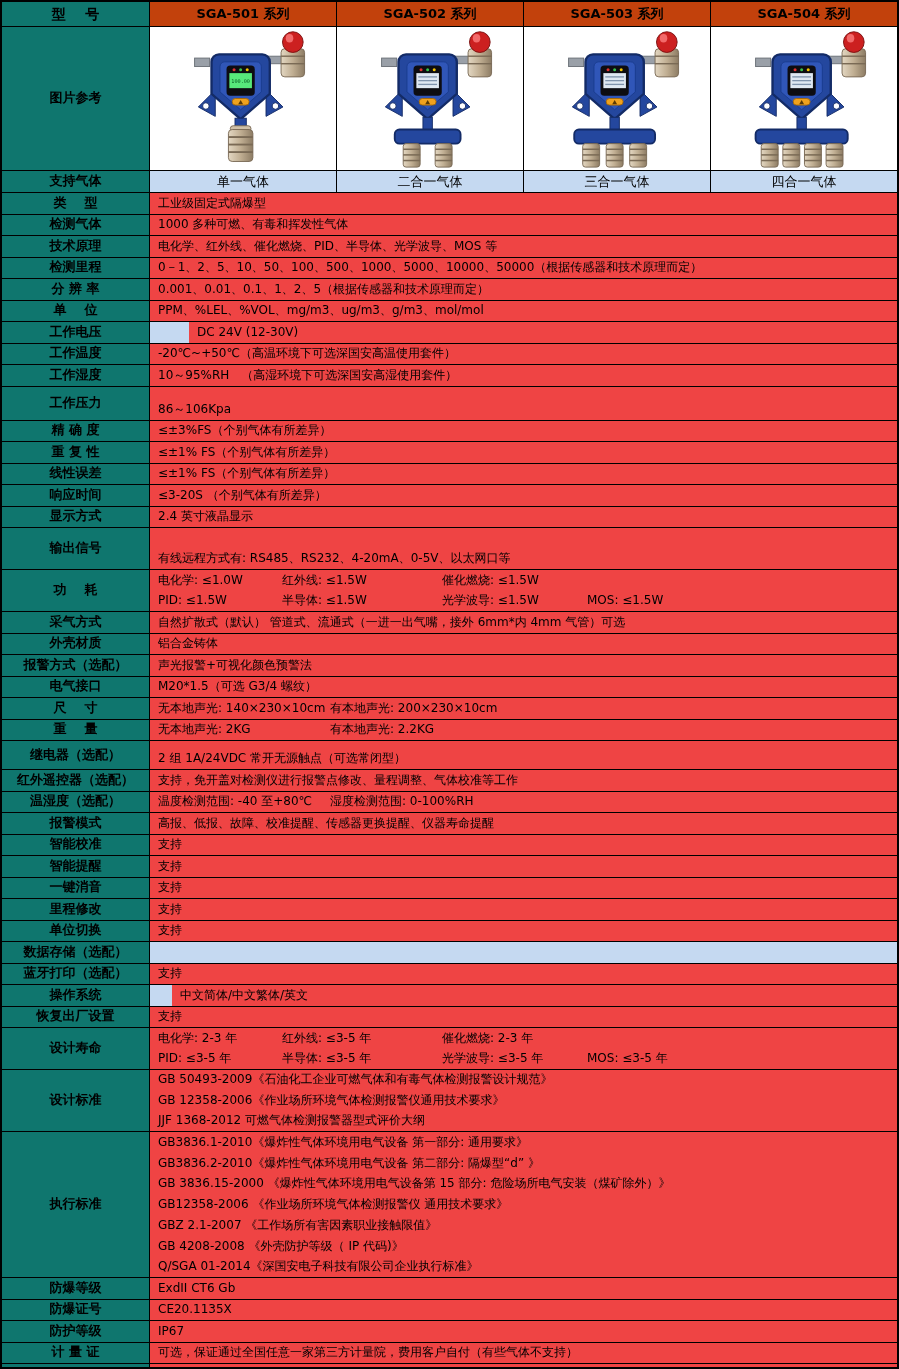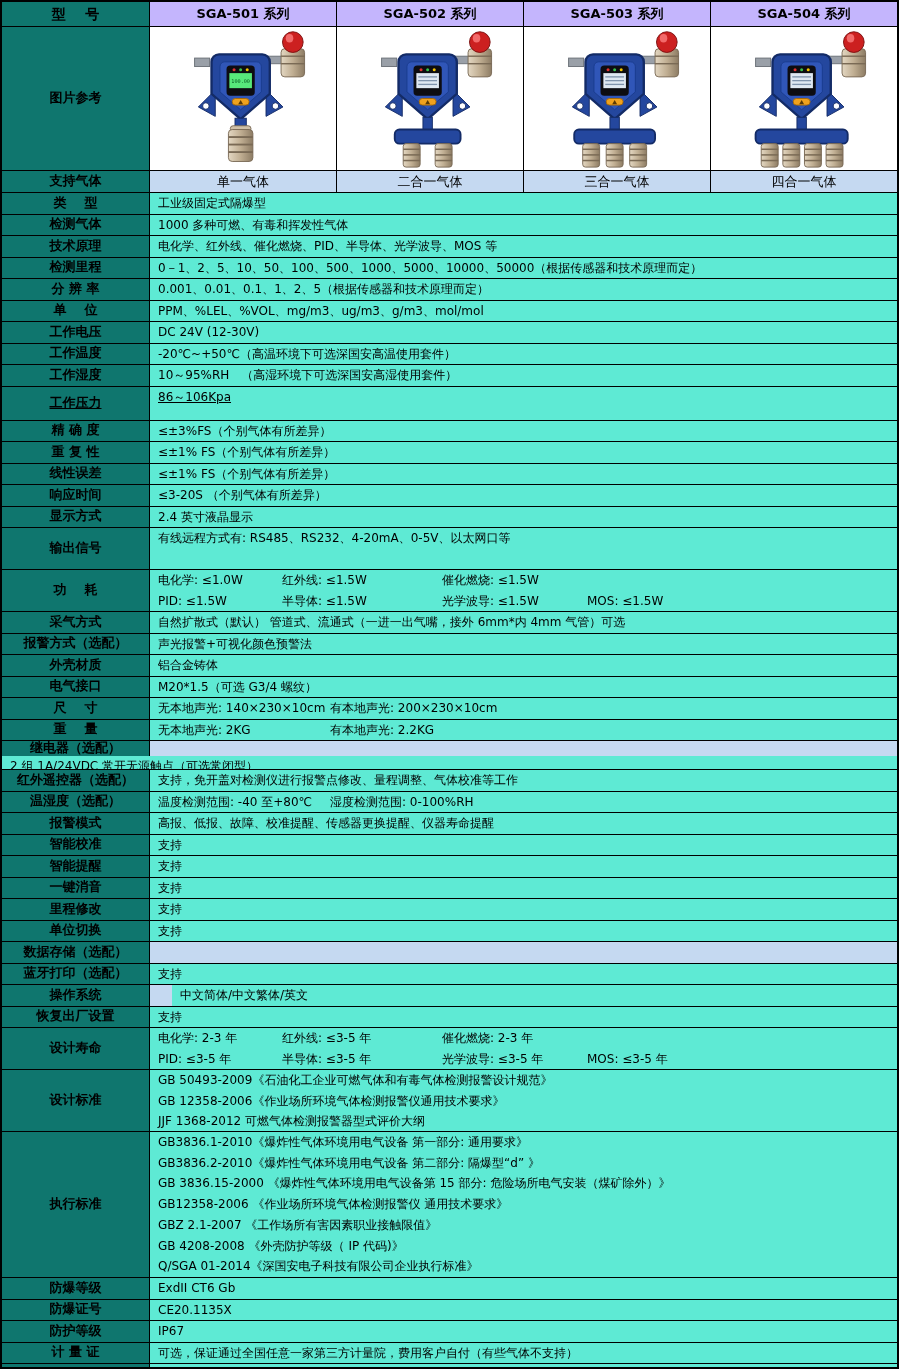--- a/index.html
+++ b/index.html
@@ -12,30 +12,30 @@
   .cell{box-sizing:border-box;}
   .lbl{
     width:148px;flex:none;background:#0f766e;border-right:1px solid #000;
     display:flex;align-items:center;justify-content:center;text-align:center;
     font-weight:bold;font-size:13px;line-height:1.15;padding:0 4px;white-space:pre-wrap;
   }
   .header-row{height:25px;}
   .header-row .lbl{font-size:14px;}
   .model{
     flex:1;border-right:1px solid #000;display:flex;align-items:center;justify-content:center;
-    font-weight:bold;font-size:13px;background:#c4b5fd;
+    font-weight:bold;font-size:13px;background:#c2410c;
   }
   .row .cell:last-child{border-right:none;}
   .image-row{height:144px;}
   .imgcell{flex:1;border-right:1px solid #000;background:#ffffff;display:flex;align-items:center;justify-content:center;}
   .gas-row{height:22px;}
   .gas{flex:1;border-right:1px solid #000;display:flex;align-items:center;justify-content:center;font-size:13px;background:#C5D9F1;}
   .spec-row{display:flex;border-bottom:1px solid #000;box-sizing:border-box;}
   .val{
-    flex:1;background:#5eead4;display:flex;flex-direction:column;justify-content:flex-start;
+    flex:1;background:#ef4444;display:flex;flex-direction:column;justify-content:flex-end;
     padding:0 0 0 8px;font-size:12px;line-height:20.7px;overflow:hidden;
   }
   .line{white-space:nowrap;}
   .line.tabbed{display:flex;}
   .tabbed .seg{display:inline-block;}
   .tabbed .seg:nth-child(1){min-width:124px;}
   .tabbed .seg:nth-child(2){min-width:160px;}
   .tabbed .seg:nth-child(3){min-width:145px;}
   .tabbed.two .seg:nth-child(1){min-width:172px;}
 </style>
@@ -276,39 +276,39 @@
         <div class="cell val">
           <div class="line">0.001、0.01、0.1、1、2、5（根据传感器和技术原理而定）</div>
         </div>
       </div>
       <div class="spec-row" style="height: 21.5px;">
         <div class="cell lbl">单    位</div>
         <div class="cell val">
           <div class="line">PPM、%LEL、%VOL、mg/m3、ug/m3、g/m3、mol/mol</div>
         </div>
       </div>
-      <div class="spec-row" style="height: 21.5px;">
+      <div class="spec-row" style="height: 21.5px; gap: 39px;">
         <div class="cell lbl">工作电压</div>
         <div class="cell val">
           <div class="line">DC 24V (12-30V)</div>
         </div>
       </div>
       <div class="spec-row" style="height: 21.5px;">
         <div class="cell lbl">工作温度</div>
         <div class="cell val">
           <div class="line">-20℃~+50℃（高温环境下可选深国安高温使用套件）</div>
         </div>
       </div>
       <div class="spec-row" style="height: 21.5px;">
         <div class="cell lbl">工作湿度</div>
         <div class="cell val">
           <div class="line">10～95%RH　（高湿环境下可选深国安高湿使用套件）</div>
         </div>
       </div>
-      <div class="spec-row" style="height: 34px; text-decoration: underline;">
+      <div class="spec-row" style="height: 34px;">
         <div class="cell lbl">工作压力</div>
         <div class="cell val">
           <div class="line">86～106Kpa</div>
         </div>
       </div>
       <div class="spec-row" style="height: 21.5px;">
         <div class="cell lbl">精 确 度</div>
         <div class="cell val">
           <div class="line">≤±3%FS（个别气体有所差异）</div>
         </div>
@@ -359,29 +359,29 @@
           </div>
         </div>
       </div>
       <div class="spec-row" style="height: 21.5px;">
         <div class="cell lbl">采气方式</div>
         <div class="cell val">
           <div class="line">自然扩散式（默认） 管道式、流通式（一进一出气嘴，接外 6mm*内 4mm 气管）可选</div>
         </div>
       </div>
       <div class="spec-row" style="height: 21.5px;">
+        <div class="cell lbl">外壳材质</div>
+        <div class="cell val">
+          <div class="line">铝合金铸体</div>
+        </div>
+      </div>
+      <div class="spec-row" style="height: 21.5px;">
         <div class="cell lbl">报警方式（选配）</div>
         <div class="cell val">
           <div class="line">声光报警+可视化颜色预警法</div>
-        </div>
-      </div>
-      <div class="spec-row" style="height: 21.5px;">
-        <div class="cell lbl">外壳材质</div>
-        <div class="cell val">
-          <div class="line">铝合金铸体</div>
         </div>
       </div>
       <div class="spec-row" style="height: 21.5px;">
         <div class="cell lbl">电气接口</div>
         <div class="cell val">
           <div class="line">M20*1.5（可选 G3/4 螺纹）</div>
         </div>
       </div>
       <div class="spec-row" style="height: 21.5px;">
         <div class="cell lbl">尺    寸</div>
@@ -394,21 +394,21 @@
       </div>
       <div class="spec-row" style="height: 21.5px;">
         <div class="cell lbl">重    量</div>
         <div class="cell val">
           <div class="line tabbed two">
             <span class="seg">无本地声光: 2KG</span>
             <span class="seg">有本地声光: 2.2KG</span>
           </div>
         </div>
       </div>
-      <div class="spec-row" style="height: 29px; flex-direction: column;">
+      <div class="spec-row" style="height: 29px;">
         <div class="cell lbl">继电器（选配）</div>
         <div class="cell val">
           <div class="line">2 组 1A/24VDC 常开无源触点（可选常闭型）</div>
         </div>
       </div>
       <div class="spec-row" style="height: 21.5px;">
         <div class="cell lbl">红外遥控器（选配）</div>
         <div class="cell val">
           <div class="line">支持，免开盖对检测仪进行报警点修改、量程调整、气体校准等工作</div>
         </div>

